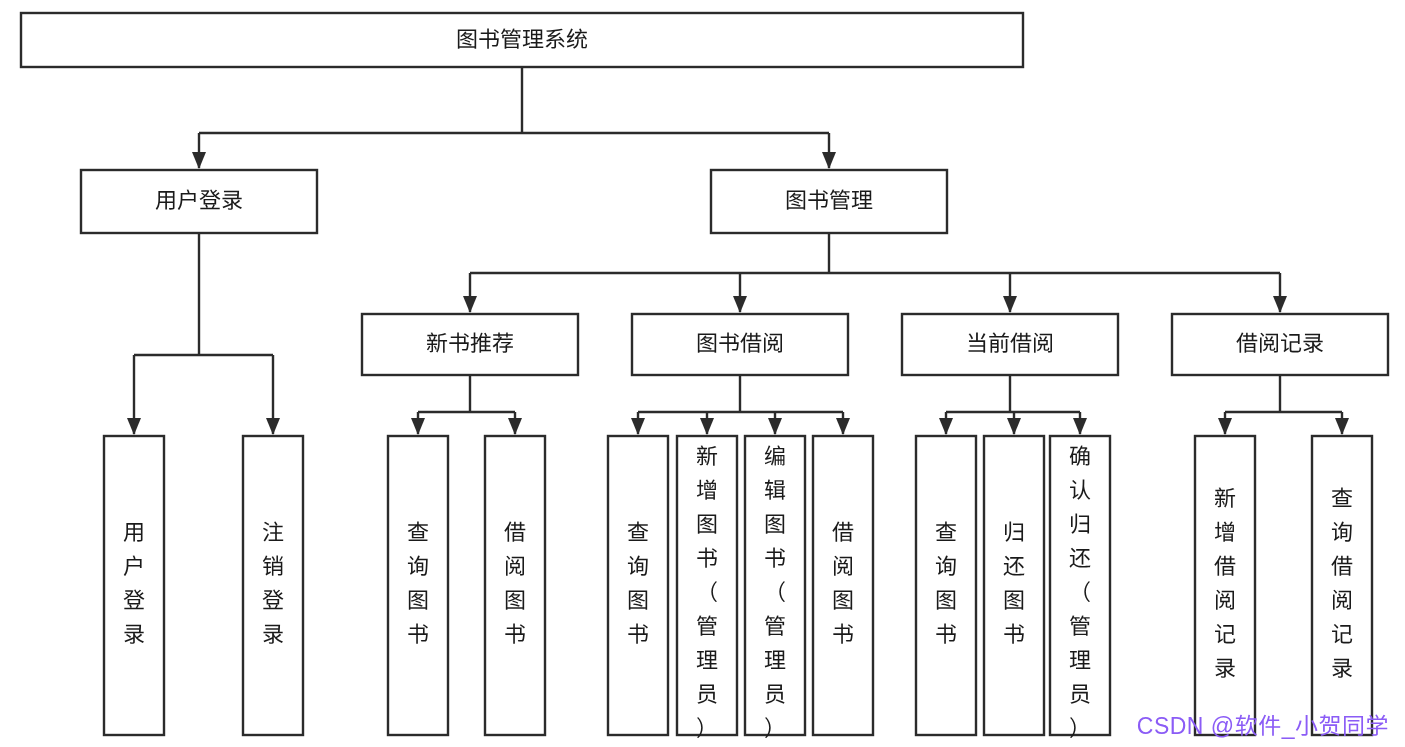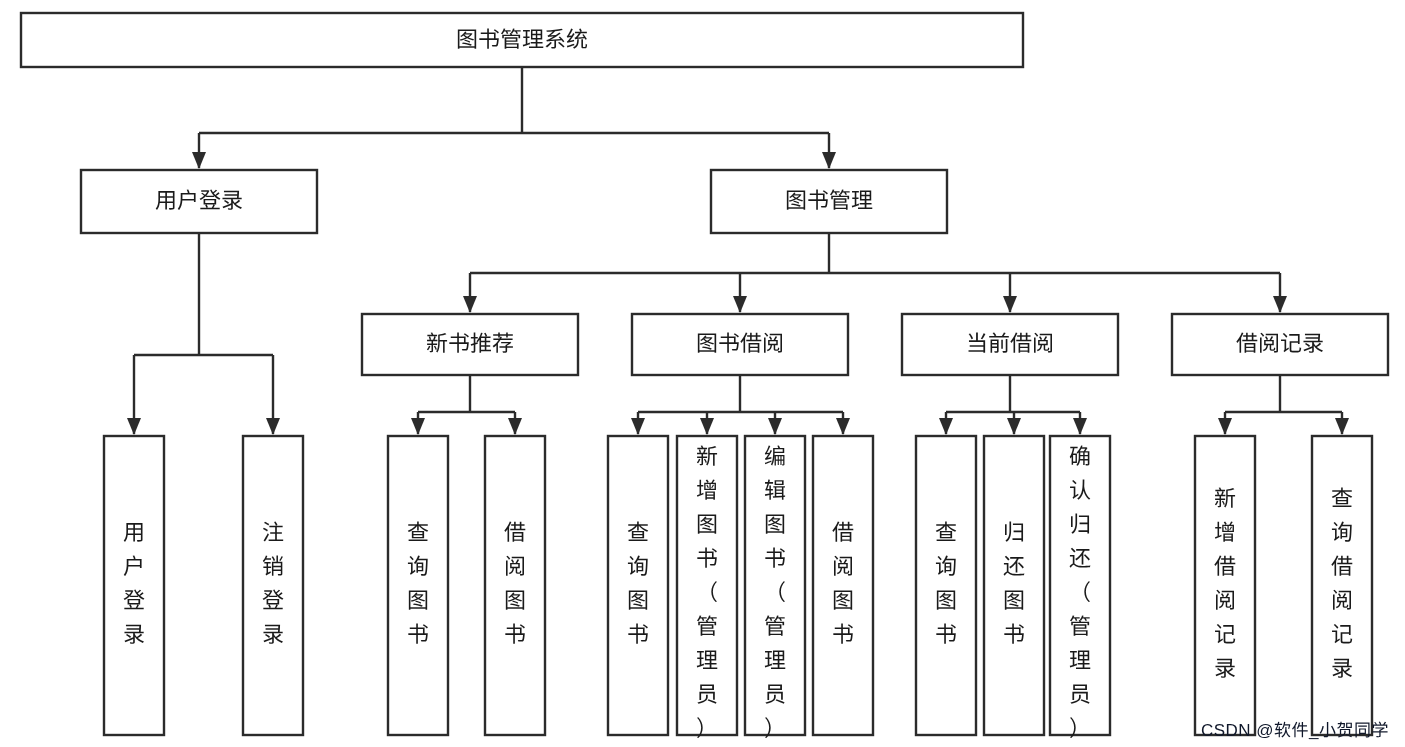--- a/index.html
+++ b/index.html
@@ -61,22 +61,22 @@
     font-size: 22px;
     fill: #1a1a1a;
     text-anchor: middle;
     dominant-baseline: middle;
   }
   .watermark-text {
     position: absolute;
     right: 16px;
     bottom: 6px;
     font-family: "Liberation Sans", "DejaVu Sans", sans-serif;
-    font-size: 17px;
-    color: #0f172a;
+    font-size: 23px;
+    color: #8b5cf6;
     letter-spacing: 0.5px;
     white-space: nowrap;
     pointer-events: none;
   }
 </style>
 </head>
 <body>
 
 <div id="diagram-root">
   <svg class="diagram-svg" viewBox="0 0 1405 747" xmlns="http://www.w3.org/2000/svg">

